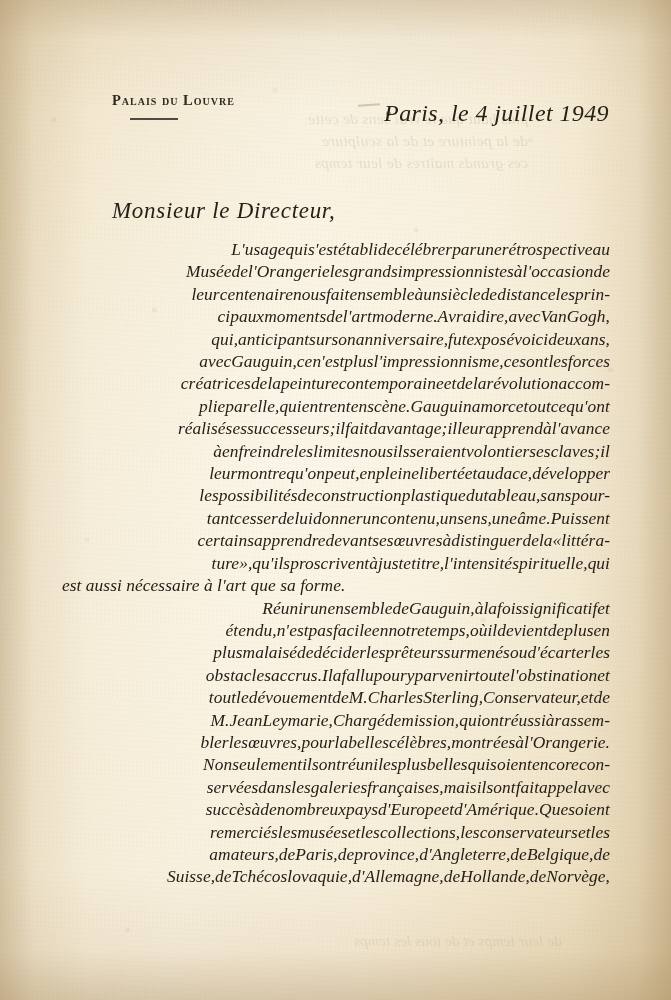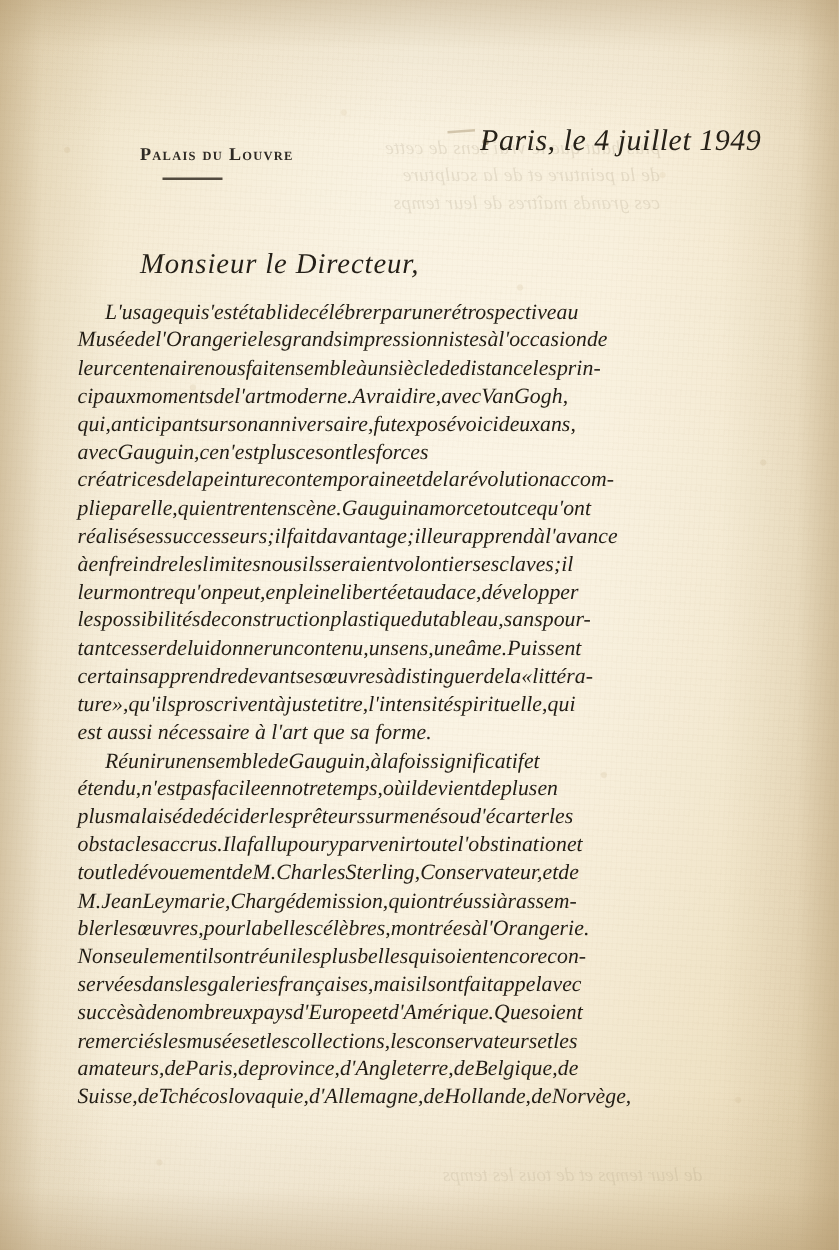--- a/index.html
+++ b/index.html
@@ -97,21 +97,20 @@
   .content {
     position: relative;
     z-index: 3;
   }
 
   .letterhead {
     position: absolute;
     left: 112px;
     top: 92px;
     width: 220px;
-    margin-top: 24px;
   }
   .letterhead-title {
     font-family: "Liberation Serif", serif;
     font-variant: small-caps;
     font-weight: 700;
     font-size: 14.5px;
     letter-spacing: 1.0px;
     color: #2f2a24;
     white-space: nowrap;
   }
@@ -183,21 +182,21 @@
     letter-spacing: 0.05px;
     margin: 0;
   }
   .para .line {
     display: block;
     white-space: nowrap;
   }
   
   .para .line.just {
     display: flex;
-    justify-content: flex-start;
+    justify-content: flex-end;
     white-space: normal;
   }
   .para .line.just > span { white-space: pre; }
   .para .line.last { display: block; }
 </style>
 </head>
 <body>
 
 <div class="page">
   <div class="grain"></div>
@@ -286,20 +285,21 @@
             <span>voici</span>
             <span>deux</span>
             <span>ans,</span>
           </span>
           <span class="line just">
             <span>avec</span>
             <span>Gauguin,</span>
             <span>ce</span>
             <span>n'est</span>
             <span>plus</span>
+            <span>l'impressionnisme,</span>
             <span>ce</span>
             <span>sont</span>
             <span>les</span>
             <span>forces</span>
           </span>
           <span class="line just">
             <span>créatrices</span>
             <span>de</span>
             <span>la</span>
             <span>peinture</span>

